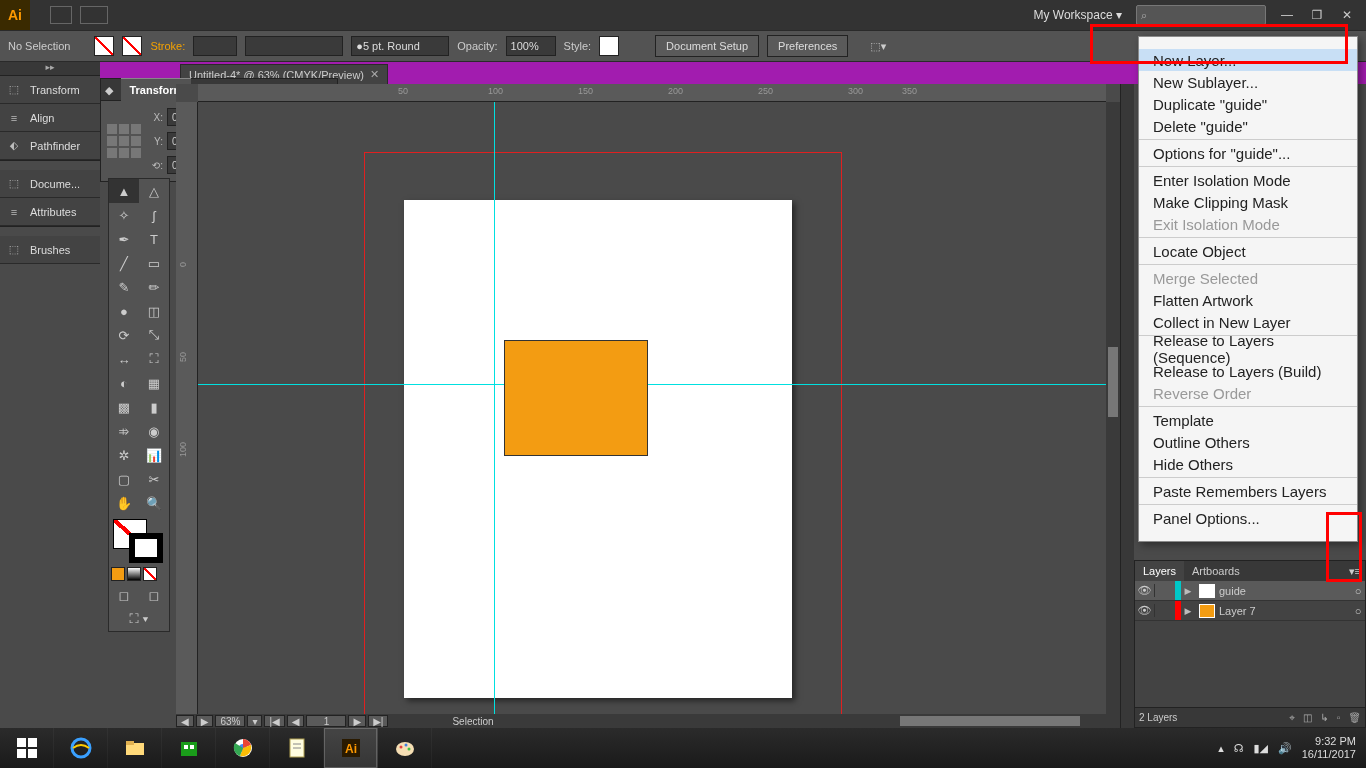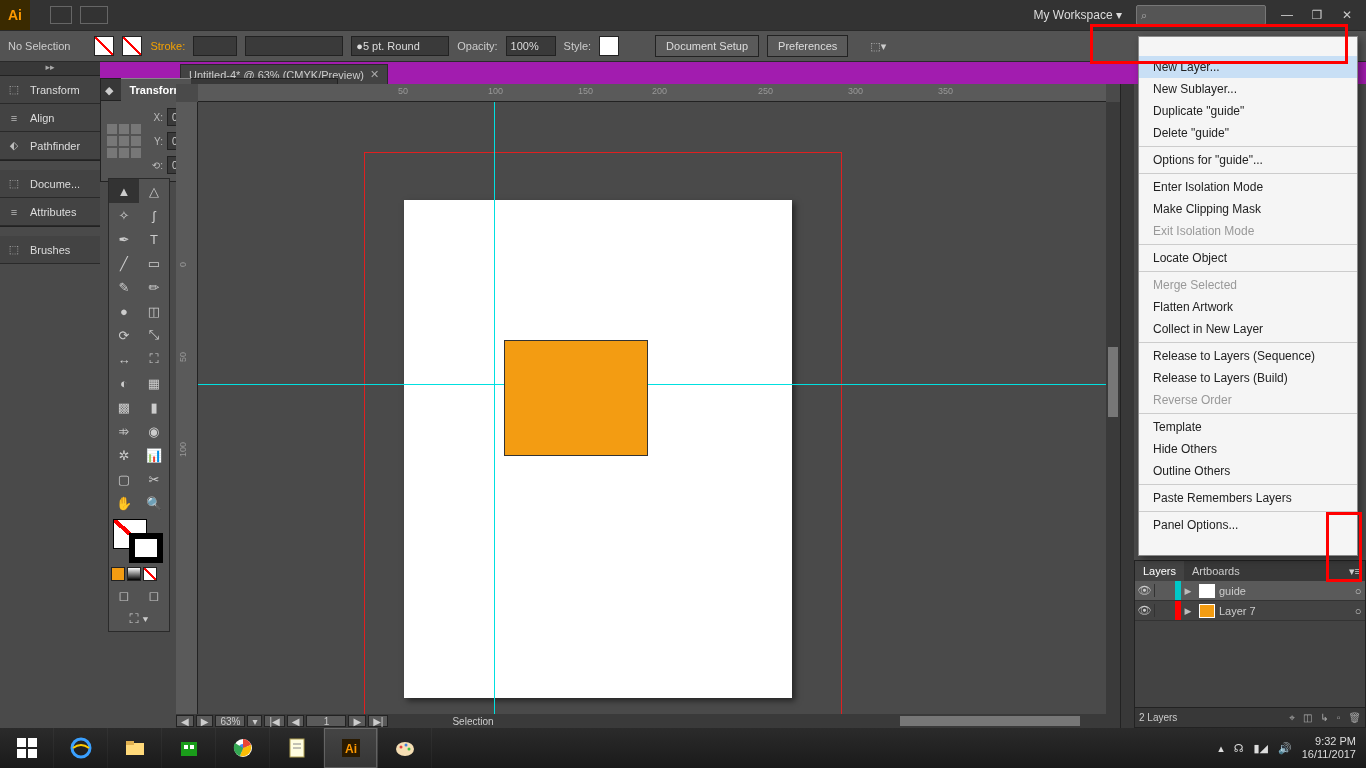--- a/index.html
+++ b/index.html
@@ -94,21 +94,21 @@
 .layer-row .lock { width:20px; border-right:1px solid #333; }
 .layer-row .bar { width:6px; height:100%; }
 .layer-row .tri { width:14px; text-align:center; color:#bbb; font-size:9px; }
 .layer-row .th { width:16px; height:14px; border:1px solid #fff; margin:0 4px; }
 .layer-row .name { flex:1; }
 .layer-row .dot { width:14px; text-align:center; }
 .layers-footer { position:absolute; bottom:0; left:0; right:0; height:20px; background:#383838; border-top:1px solid #222; display:flex; align-items:center; padding:0 4px; font-size:10px;justify-content:center; }
 .layers-footer .icons { margin-left:auto; display:flex; gap:8px; color:#aaa; }
 
 
-.context-menu { position:absolute; right:8px; top:36px; width:220px; background:#f5f5f5; border:1px solid #8a8a8a; box-shadow: 3px 3px 8px rgba(0,0,0,.4); font-size:12px; color:#222; padding:19px 0; }
+.context-menu { position:absolute; right:8px; top:36px; width:220px; background:#f5f5f5; border:1px solid #8a8a8a; box-shadow: 3px 3px 8px rgba(0,0,0,.4); font-size:15px; color:#222; padding:12px 0; }
 .context-menu .mi { height:22px; display:flex; align-items:center; padding:0 14px; }
 .context-menu .mi.hl { background:#c8dff5; }
 .context-menu .mi.dim { color:#999; }
 .context-menu hr { border:none; border-top:1px solid #ccc; margin:2px 0; }
 
 
 .annot { position:absolute; border:3px solid #ff0000; pointer-events:none; }
 
 
 .taskbar { position:absolute; left:0; right:0; bottom:0; height:40px; background: linear-gradient(#2b2b2b,#1a1a1a); display:flex; align-items:center; }
@@ -316,24 +316,24 @@
       <div class="tool" style="width:60px;">⛶ ▾</div>
     </div>
 </div>
 
 <div class="canvas-wrap">
   <div class="ruler-h" id="rulerh">
       <span style="left: 110px;"></span>
       <span style="left: 200px;">50</span>
       <span style="left: 290px;">100</span>
       <span style="left: 380px;">150</span>
-      <span style="left: 454px;">200</span>
+      <span style="left: 470px;">200</span>
       <span style="left: 560px;">250</span>
       <span style="left: 650px;">300</span>
-      <span style="left: 740px;">350</span>
+      <span style="left: 704px;">350</span>
     </div>
   <div class="ruler-v" id="rulerv">
       <span style="top: 160px;">0</span>
       <span style="top: 250px;">50</span>
       <span style="top: 340px;">100</span>
     </div>
   <div class="canvas">
     <div class="bleed"></div>
     <div class="artboard"></div>
     <div class="guide-v"></div>
@@ -415,22 +415,22 @@
     <hr>
     <div class="mi dim">Merge Selected</div>
     <div class="mi">Flatten Artwork</div>
     <div class="mi">Collect in New Layer</div>
     <hr>
     <div class="mi">Release to Layers (Sequence)</div>
     <div class="mi">Release to Layers (Build)</div>
     <div class="mi dim">Reverse Order</div>
     <hr>
     <div class="mi">Template</div>
+    <div class="mi">Outline Others</div>
     <div class="mi">Hide Others</div>
-    <div class="mi">Outline Others</div>
     <hr>
     <div class="mi">Paste Remembers Layers</div>
     <hr>
     <div class="mi">Panel Options...</div>
   </div>
 
 <div class="annot" style="left:1090px; top:24px; width:258px; height:40px;"></div>
 <div class="annot" style="left:1326px; top:512px; width:36px; height:70px;"></div>
 
 <div class="taskbar">

